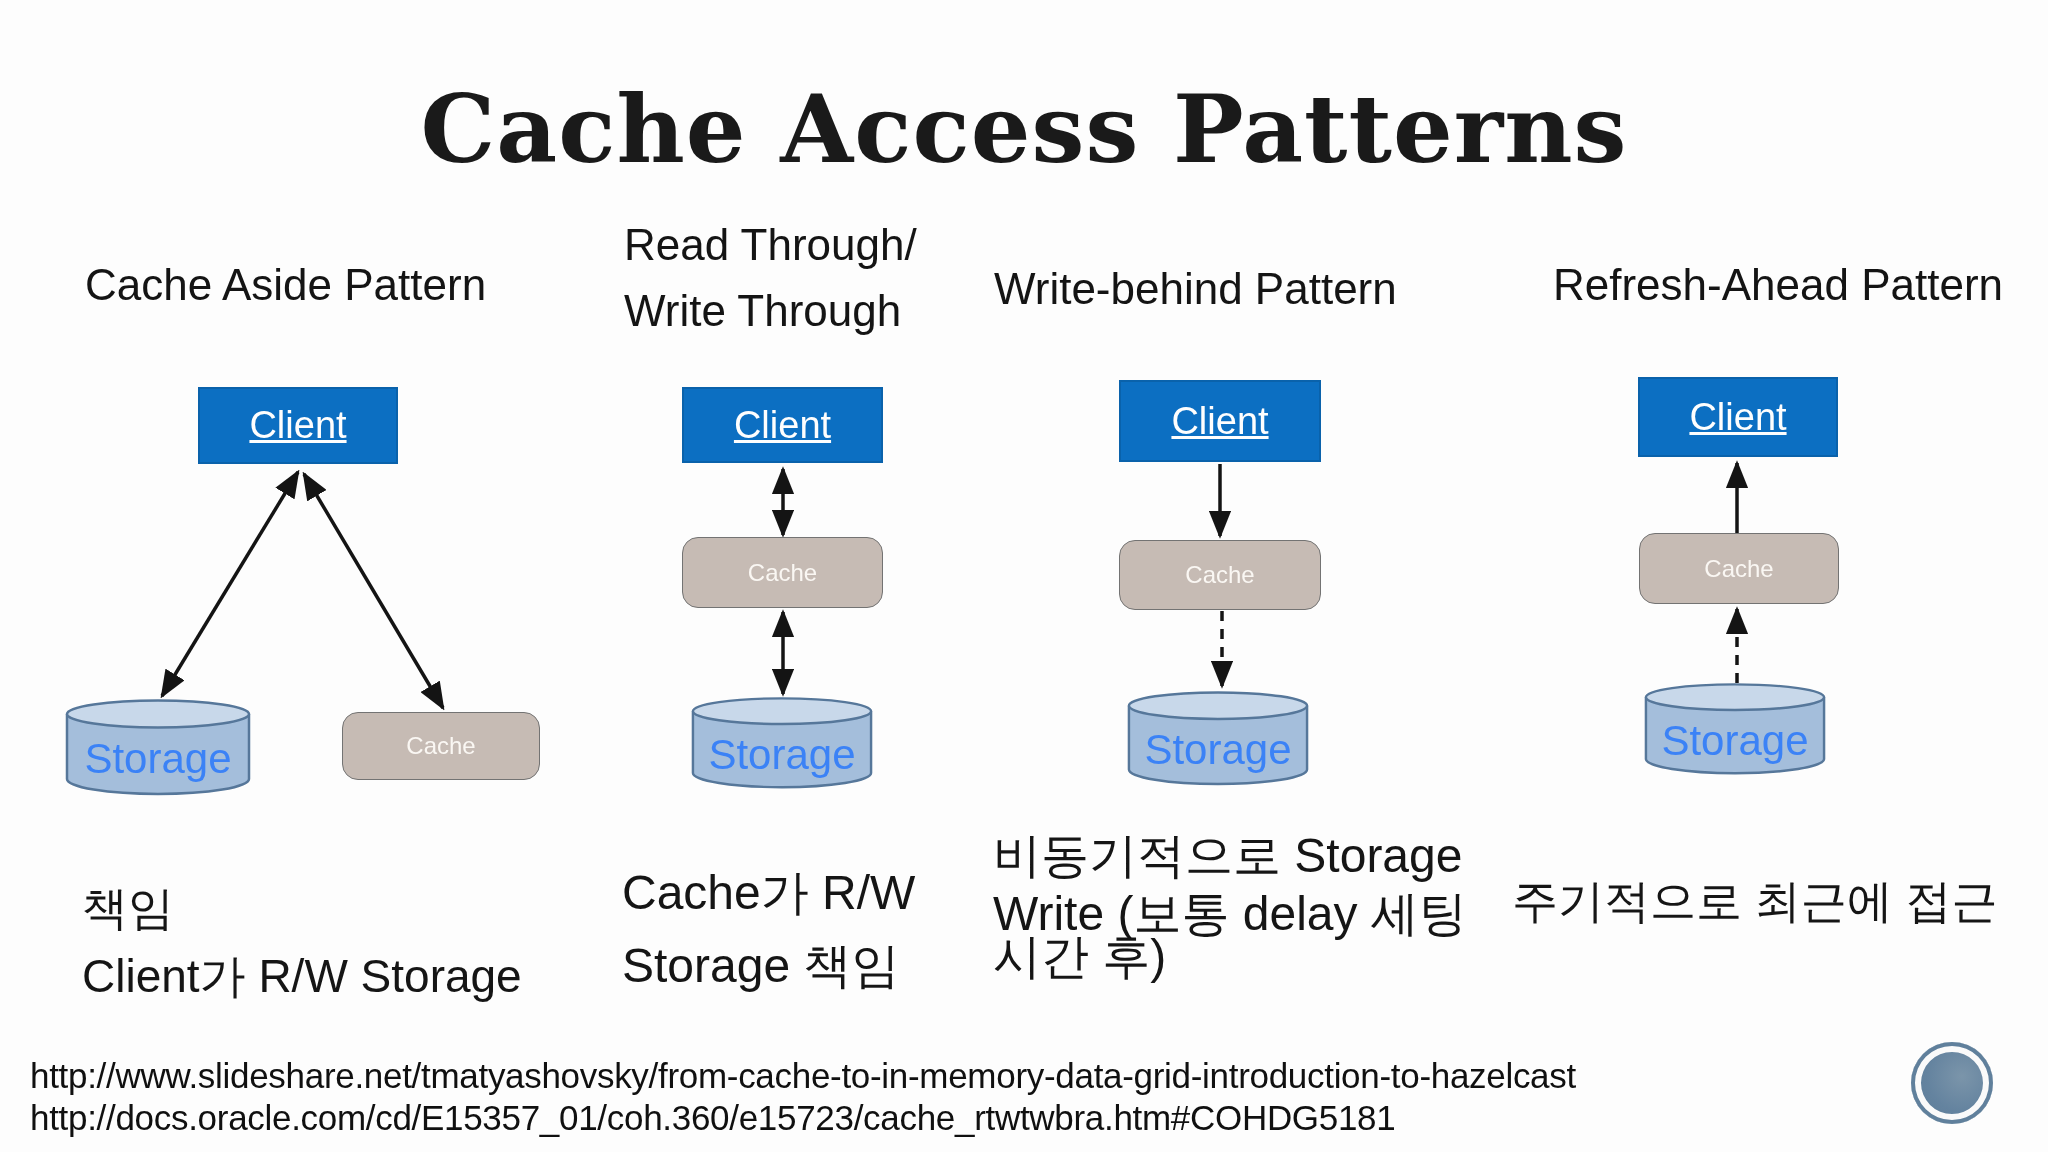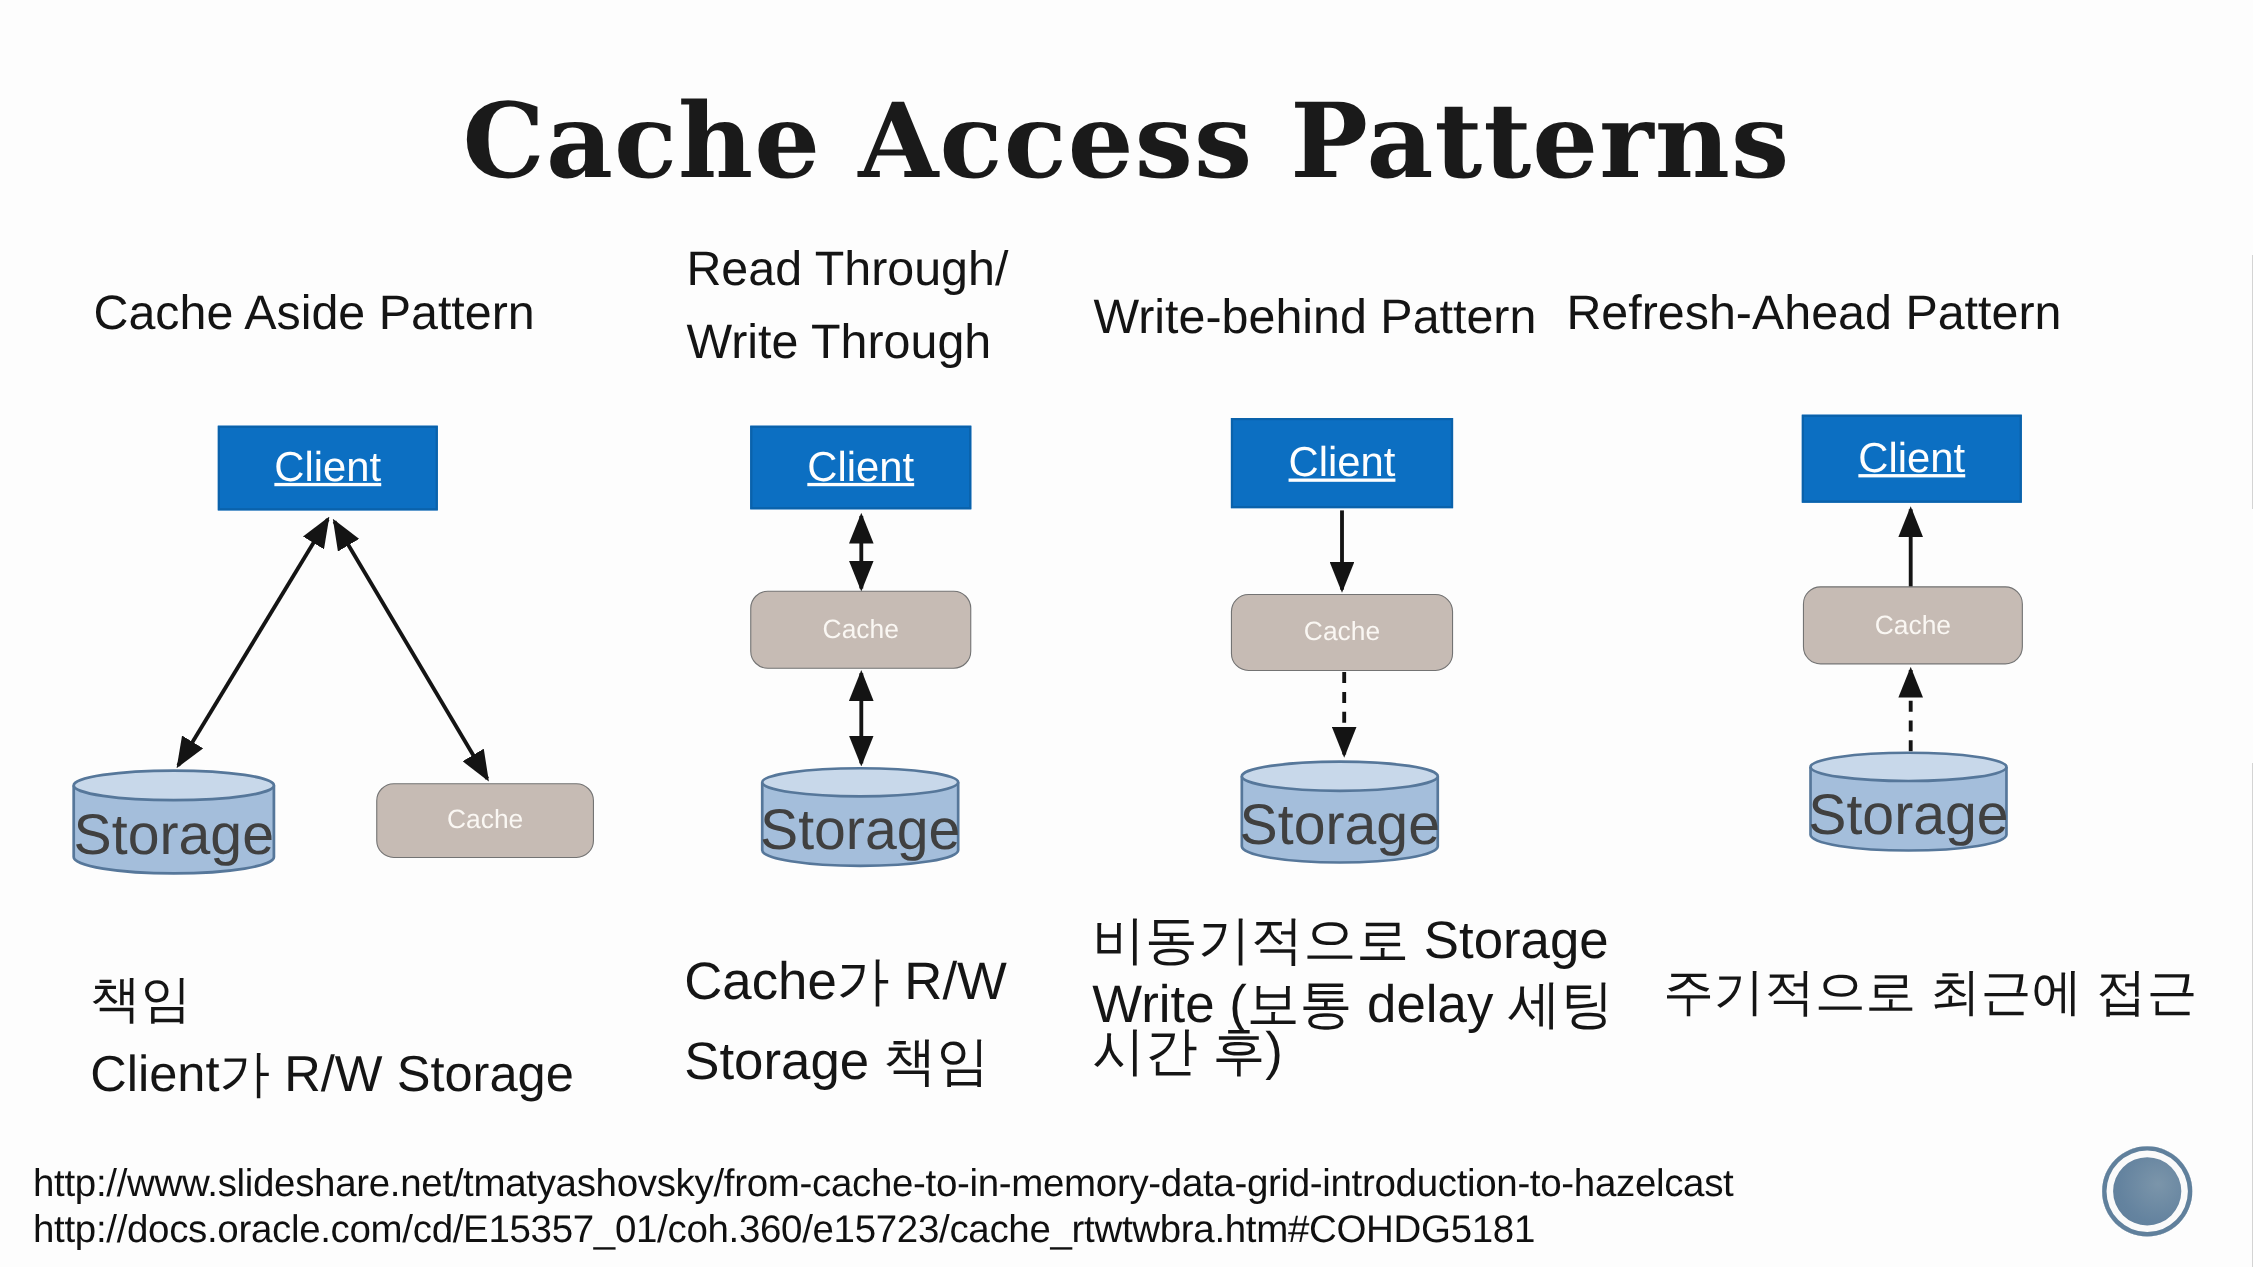--- a/index.html
+++ b/index.html
@@ -16,21 +16,21 @@
   .node{
     position:absolute;display:flex;align-items:center;justify-content:center;
     box-sizing:border-box;white-space:nowrap;
   }
   .client{background:#0c6fc2;border:2px solid #0a62ab;color:#fefefe;font-size:38px;text-decoration:underline;}
   .cachebox{background:#c6bbb4;border:1px solid #737373;border-radius:16px;color:#faf7f3;font-size:24px;}
   .cyl{position:absolute;}
   .cyl .shape{position:absolute;left:0;top:0;width:100%;height:100%;}
   .cyl-label{
     position:absolute;left:0;right:0;top:26px;bottom:4px;display:flex;
-    align-items:center;justify-content:center;color:#404040;font-size:52px;
+    align-items:center;justify-content:center;color:#3b82f6;font-size:42px;
   }
   .arrow{position:absolute;overflow:visible;}
   .arrow line{stroke:#141414;stroke-width:3.5;}
   .arrow line.dashed{stroke-dasharray:10 8;}
   .desc{position:absolute;font-size:48px;color:#151515;white-space:nowrap;}
   .desc-1{left:82px;top:874px;line-height:68px;font-size:46px;}
   .desc-2{left:622px;top:856px;line-height:73px;}
   .desc-3{left:993px;top:832px;line-height:48px;}
   .desc-3 .l2{margin-top:10px;}
   .desc-3 .l3{margin-top:-5px;}
@@ -150,21 +150,21 @@
     </svg>
     <span class="cyl-label">Storage</span>
   </div>
 
   <div class="desc desc-3">
     <div class="l1">비동기적으로 Storage</div>
     <div class="l2">Write (보통 delay 세팅</div>
     <div class="l3">시간 후)</div>
   </div>
 
-  <div class="ptitle" style="left:1424px;top:252px">
+  <div class="ptitle" style="left:1553px;top:252px">
     <div>Refresh-Ahead Pattern</div>
   </div>
 
   <div class="node client" style="left:1638px;top:377px;width:200px;height:80px">
     <span>Client</span>
   </div>
 
   <svg class="arrow" style="left:1719px;top:457px" width="36" height="82">
     <line x1="18" y1="80" x2="18" y2="6" marker-end="url(#ah)"></line>
   </svg>

